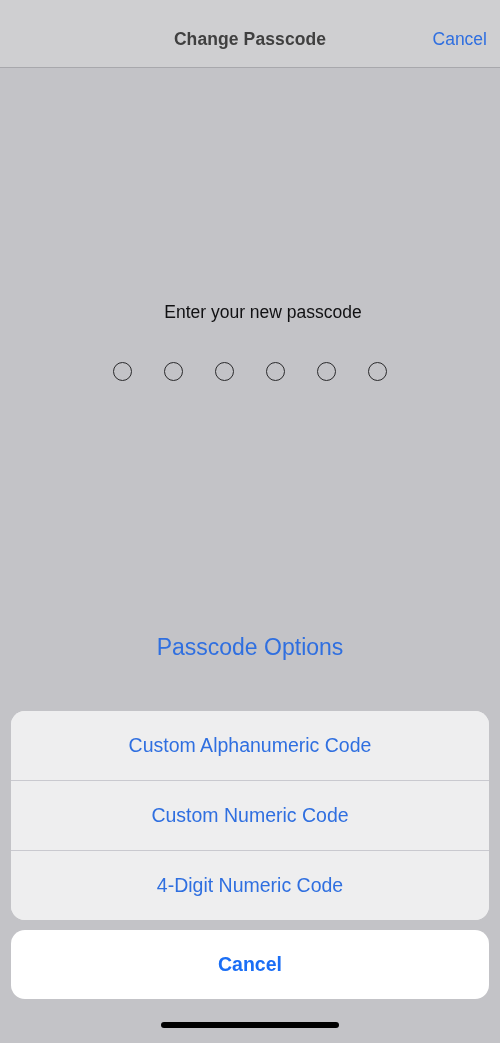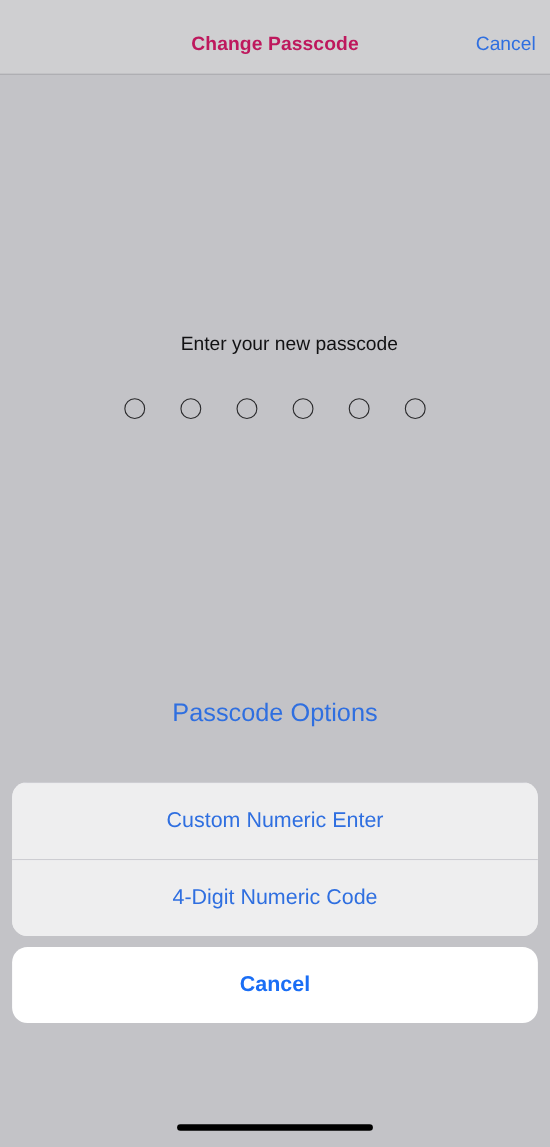--- a/index.html
+++ b/index.html
@@ -40,21 +40,21 @@
     background: #a8a8ac;
   }
   #nav-title {
     position: absolute;
     left: 0;
     top: 28px;
     width: 500px;
     text-align: center;
     font-size: 17.5px;
     font-weight: bold;
-    color: #be185d;
+    color: #404040;
     letter-spacing: 0.1px;
     line-height: 22px;
   }
   #nav-cancel {
     position: absolute;
     right: 13px;
     top: 28px;
     font-size: 17.5px;
     font-weight: normal;
     color: #2f6fe0;
@@ -182,22 +182,23 @@
     <div class="pass-dot"></div>
     <div class="pass-dot"></div>
     <div class="pass-dot"></div>
     <div class="pass-dot"></div>
   </div>
 
   <div id="passcode-options">Passcode Options</div>
 
   <div id="action-sheet">
     <div id="sheet-group">
+      <div class="sheet-item">Custom Alphanumeric Code</div>
       <div class="sheet-divider"></div>
-      <div class="sheet-item">Custom Numeric Enter</div>
+      <div class="sheet-item">Custom Numeric Code</div>
       <div class="sheet-divider"></div>
       <div class="sheet-item">4-Digit Numeric Code</div>
     </div>
     <div id="sheet-cancel">Cancel</div>
   </div>
 
   <div id="home-indicator"></div>
 
 </div>
 

